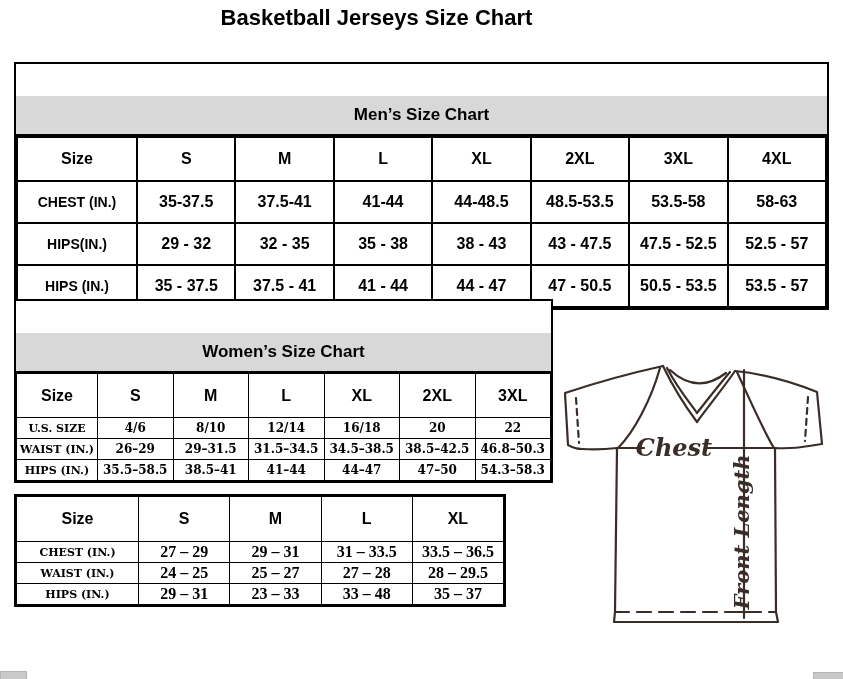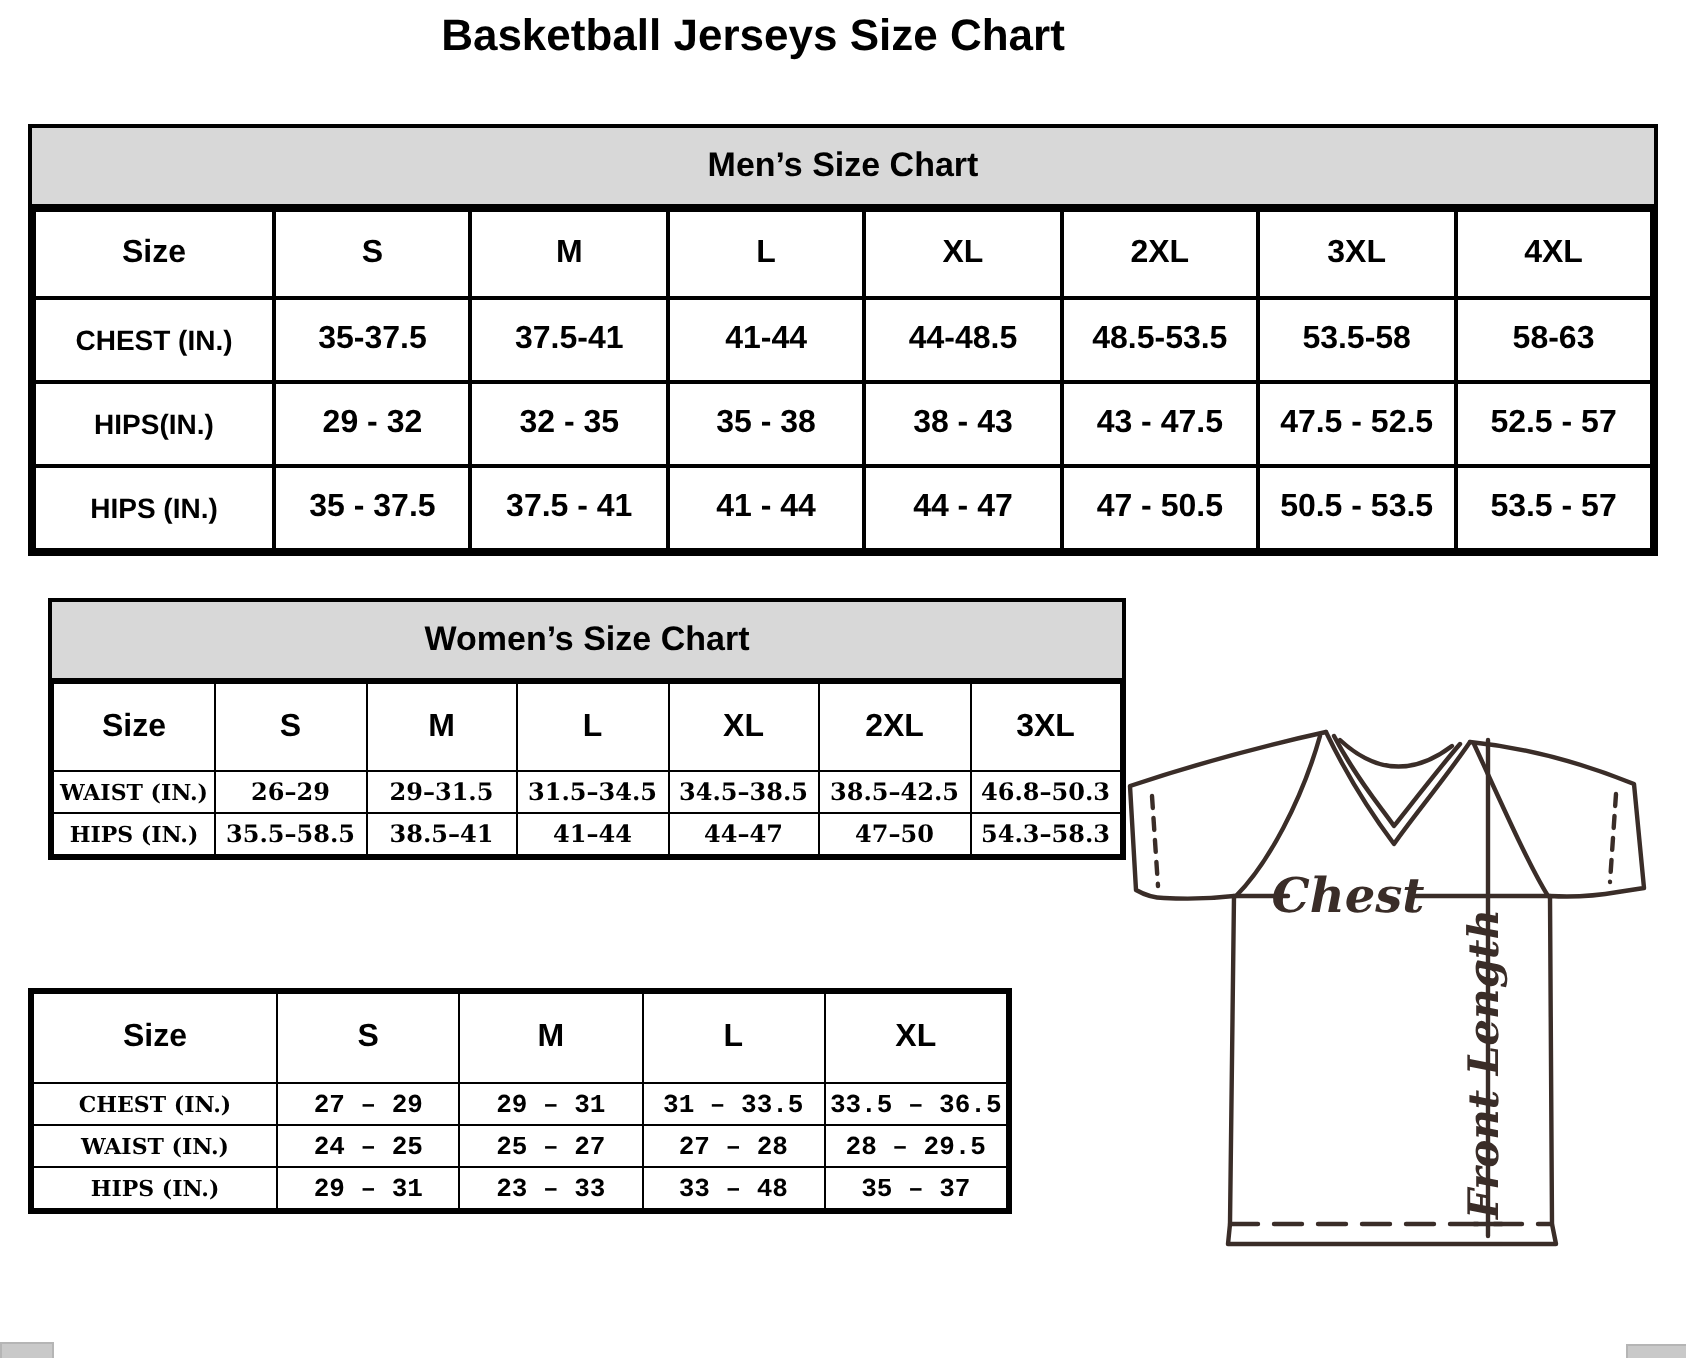--- a/index.html
+++ b/index.html
@@ -8,52 +8,52 @@
     font-family:"Liberation Sans",sans-serif;color:#000;overflow:hidden;
   }
   .page-title{
     position:absolute;top:5px;left:0;width:753px;text-align:center;
     font-size:22px;font-weight:bold;letter-spacing:0px;
   }
   .size-table{position:absolute;border:2px solid #000;background:#fff;}
   .chart-header{
     background:#d8d8d8;border-bottom:2px solid #000;
     display:flex;align-items:center;justify-content:center;
-    font-weight:bold;font-size:17px;
+    font-weight:bold;font-size:17px;margin-top:32px;
   }
   .size-table table{border-collapse:collapse;width:100%;table-layout:fixed;}
   .size-table th,.size-table td{
     border:1px solid #000;text-align:center;vertical-align:middle;
     font-weight:bold;padding:0;overflow:hidden;white-space:nowrap;
   }
   
   #men{left:14px;top:62px;width:811px;}
   #men .chart-header{height:38px;}
   #men th,#men td{border-width:2px;}
   #men thead th{height:42px;font-size:16px;}
   #men thead th:first-child{width:118px;}
   #men tbody th{font-size:14px;}
   #men tbody td{font-size:16px;}
   #men tbody tr{height:42px;}
   
-  #women{left:24px;top:299px;width:535px;}
+  #women{left:14px;top:299px;width:535px;}
   #women .chart-header{height:38px;}
   #women thead th{height:43px;font-size:16px;}
   #women thead th:first-child{width:80px;}
   #women tbody tr{height:21px;}
   #women tbody th{font-size:11px;font-family:"DejaVu Serif",serif;}
   #women tbody td{font-size:12px;font-family:"DejaVu Serif",serif;}
   
   #youth{left:14px;top:494px;width:488px;}
   #youth .chart-header{height:38px;}
   #youth thead th{height:44px;font-size:16px;}
   #youth thead th:first-child{width:121px;}
   #youth tbody tr{height:21px;}
   #youth tbody th{font-size:11px;font-family:"DejaVu Serif",serif;}
-  #youth tbody td{font-size:13px;font-family:Liberation Mono, monospace;}
+  #youth tbody td{font-size:16px;font-family:Liberation Serif, serif;}
   
   #jersey{position:absolute;left:558px;top:360px;}
   
   .scroll-frag{position:absolute;background:#c9c9c9;border:1px solid #b5b5b5;}
   #frag-left{left:0;top:671px;width:25px;height:7px;}
   #frag-right{left:813px;top:672px;width:30px;height:7px;}
 </style>
 </head>
 <body>
 
@@ -122,20 +122,29 @@
           <th>S</th>
           <th>M</th>
           <th>L</th>
           <th>XL</th>
           <th>2XL</th>
           <th>3XL</th>
         </tr>
       </thead>
       <tbody>
         <tr>
+          <th>U.S. SIZE</th>
+          <td>4/6</td>
+          <td>8/10</td>
+          <td>12/14</td>
+          <td>16/18</td>
+          <td>20</td>
+          <td>22</td>
+        </tr>
+        <tr>
           <th>WAIST (IN.)</th>
           <td>26–29</td>
           <td>29–31.5</td>
           <td>31.5–34.5</td>
           <td>34.5–38.5</td>
           <td>38.5–42.5</td>
           <td>46.8–50.3</td>
         </tr>
         <tr>
           <th>HIPS (IN.)</th>

